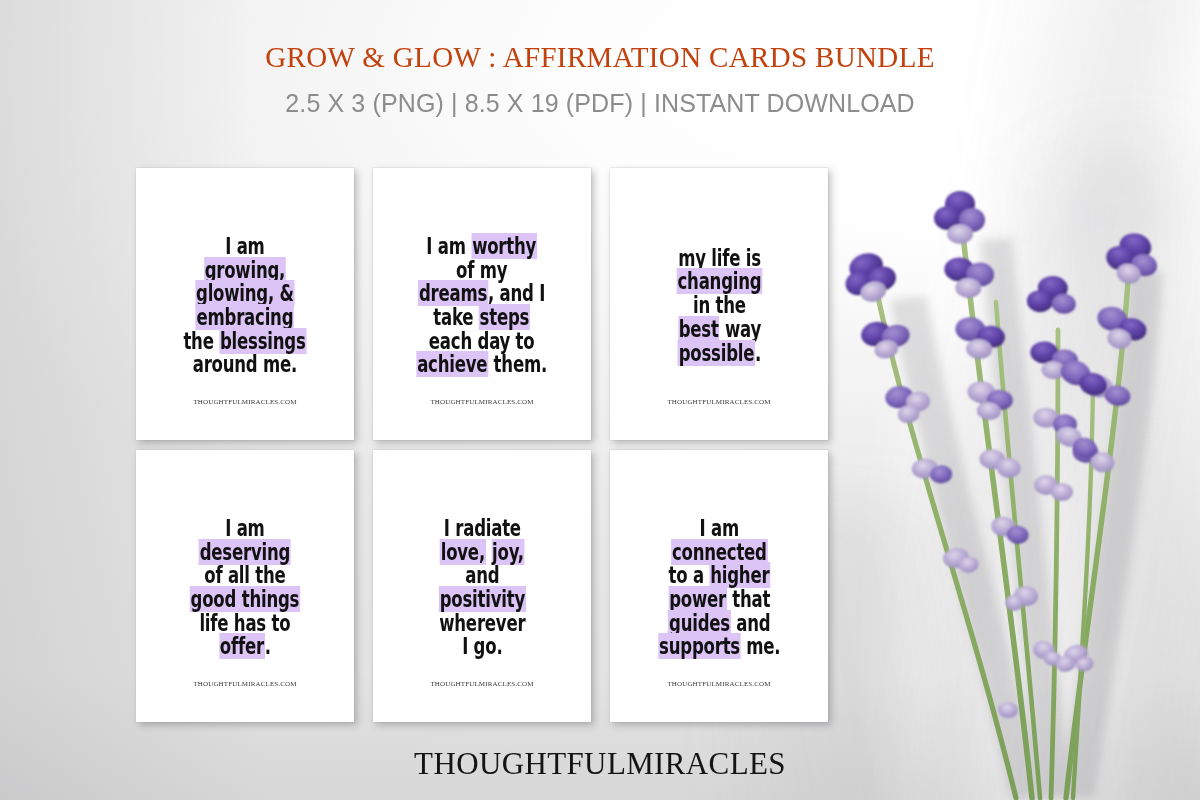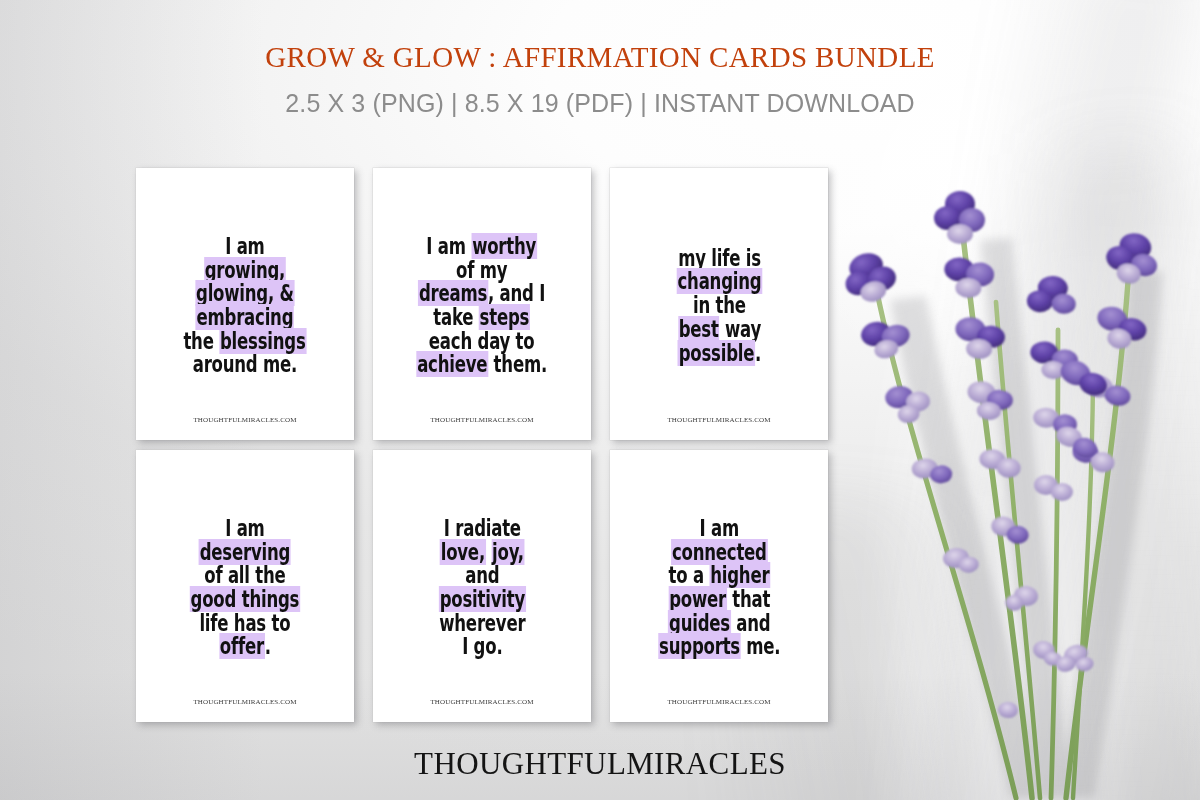--- a/index.html
+++ b/index.html
@@ -88,21 +88,21 @@
     transform:scaleX(.80); transform-origin:center center;
     white-space:nowrap;
   }
   .card-quote .ln{ display:block; }
   .card-quote .hl{
     background:#ddc4f7;
     box-decoration-break:clone; -webkit-box-decoration-break:clone;
     padding:0 1px;
   }
   .card-footer{
-    position:absolute; left:0; right:0; bottom:16px;
+    position:absolute; left:0; right:0; bottom:34px;
     text-align:center;
     font-family:"Liberation Serif", serif;
     font-size:7px; letter-spacing:.02em; color:#3a3a3a;
   }
 
   
   #brand{
     position:absolute; left:0; top:746px; width:1200px; text-align:center; z-index:6;
     font-family:"Liberation Serif", serif;
     font-size:31px; letter-spacing:.012em; color:#141414;

